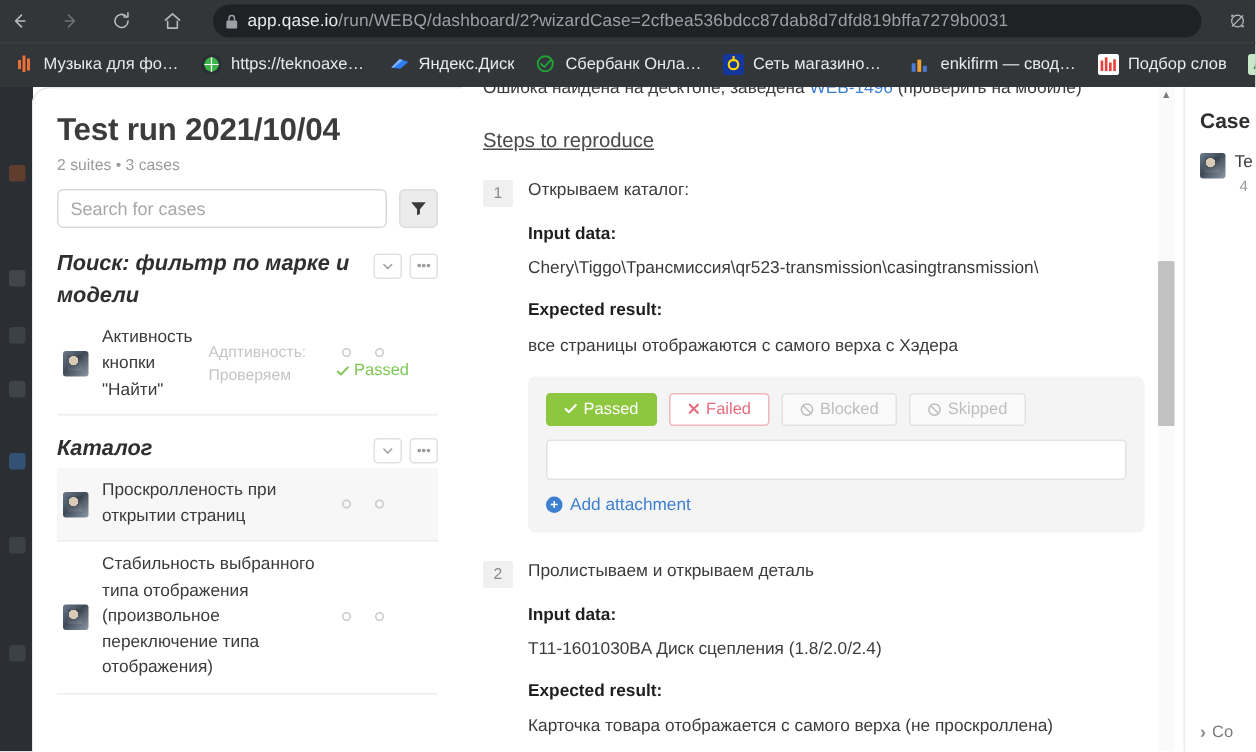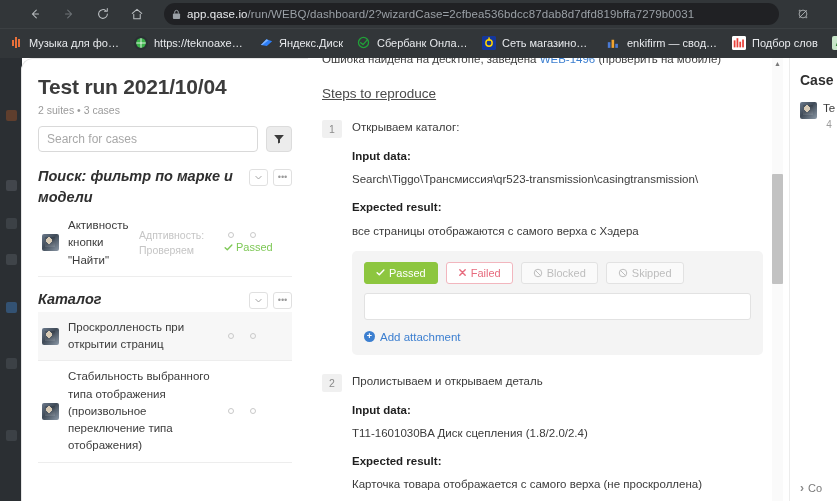--- a/index.html
+++ b/index.html
@@ -15,21 +15,21 @@
   #browser-chrome {
     width: 837px;
     background: #323639;
     height: 58px;
     position: relative;
   }
   #toolbar {
     height: 28px;
     display: flex;
     align-items: center;
-    padding: 0 24px;
+    padding: 0 2px;
     gap: 12px;
   }
   .nav-btn {
     width: 22px; height: 22px;
     display: flex; align-items: center; justify-content: center;
     color: #b8bcbf;
     font-size: 15px;
     line-height: 1;
     border-radius: 50%;
     flex: 0 0 auto;
@@ -650,21 +650,21 @@
     <div id="main-inner">
       <div class="top-clip-line"><span>Ошибка найдена на десктопе, заведена </span><a href="#">WEB-1496</a><span> (проверить на мобиле)</span></div>
 
       <div class="section-title">Steps to reproduce</div>
 
       <div class="step">
         <div class="step-num">1</div>
         <div class="step-body">
           <div class="step-line">Открываем каталог:</div>
           <div class="step-label">Input data:</div>
-          <div class="step-text">Search\Tiggo\Трансмиссия\qr523-transmission\casingtransmission\</div>
+          <div class="step-text">Chery\Tiggo\Трансмиссия\qr523-transmission\casingtransmission\</div>
           <div class="step-label">Expected result:</div>
           <div class="step-text">все страницы отображаются с самого верха с Хэдера</div>
 
           <div class="result-box">
             <div class="status-btns">
               <div class="sbtn passed">
                 <svg width="9" height="9" viewBox="0 0 12 12">
                     <path d="M1.5 6.3 4.4 9 10.5 2.6" stroke="#fff" stroke-width="1.9" fill="none" stroke-linecap="round" stroke-linejoin="round"></path>
                   </svg>
                 <span>Passed</span>

